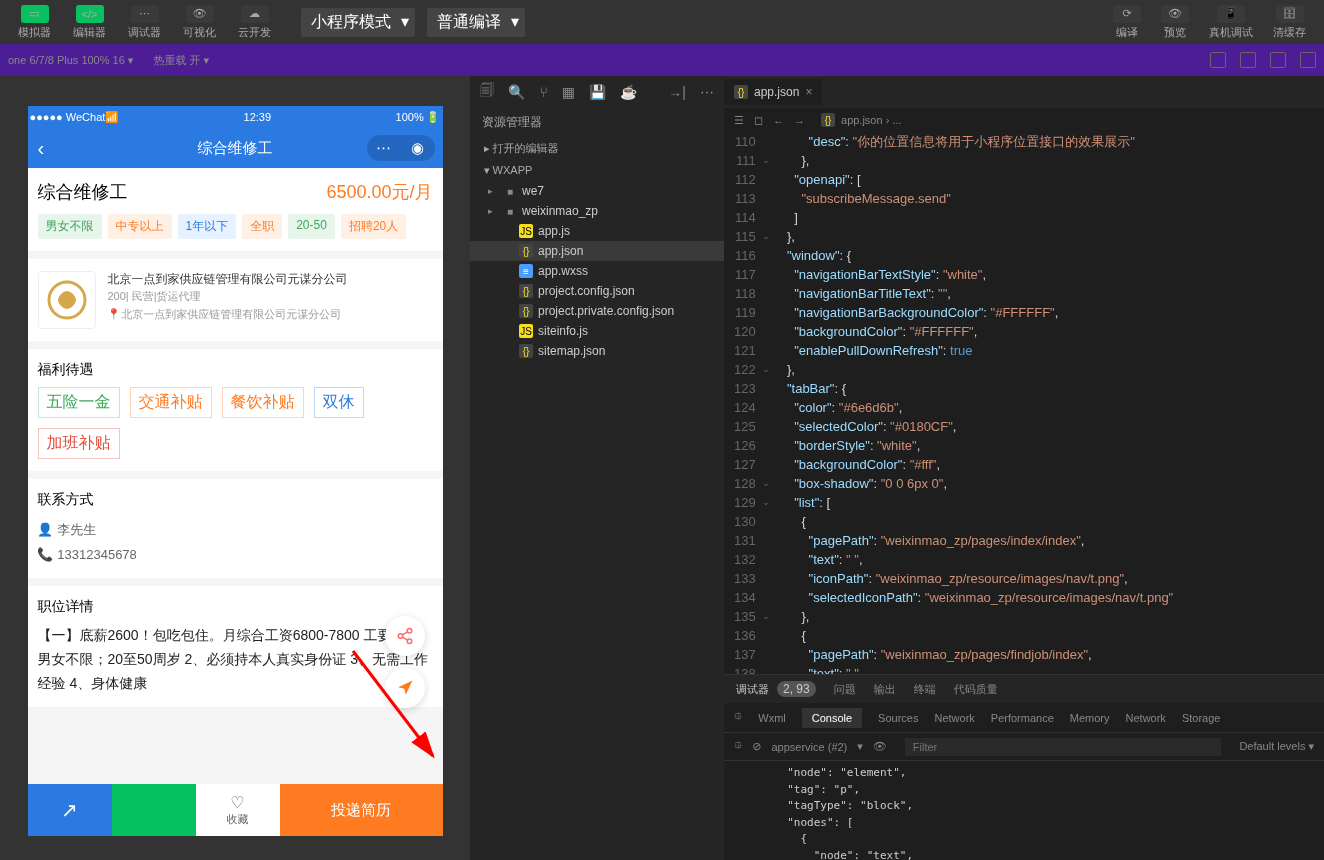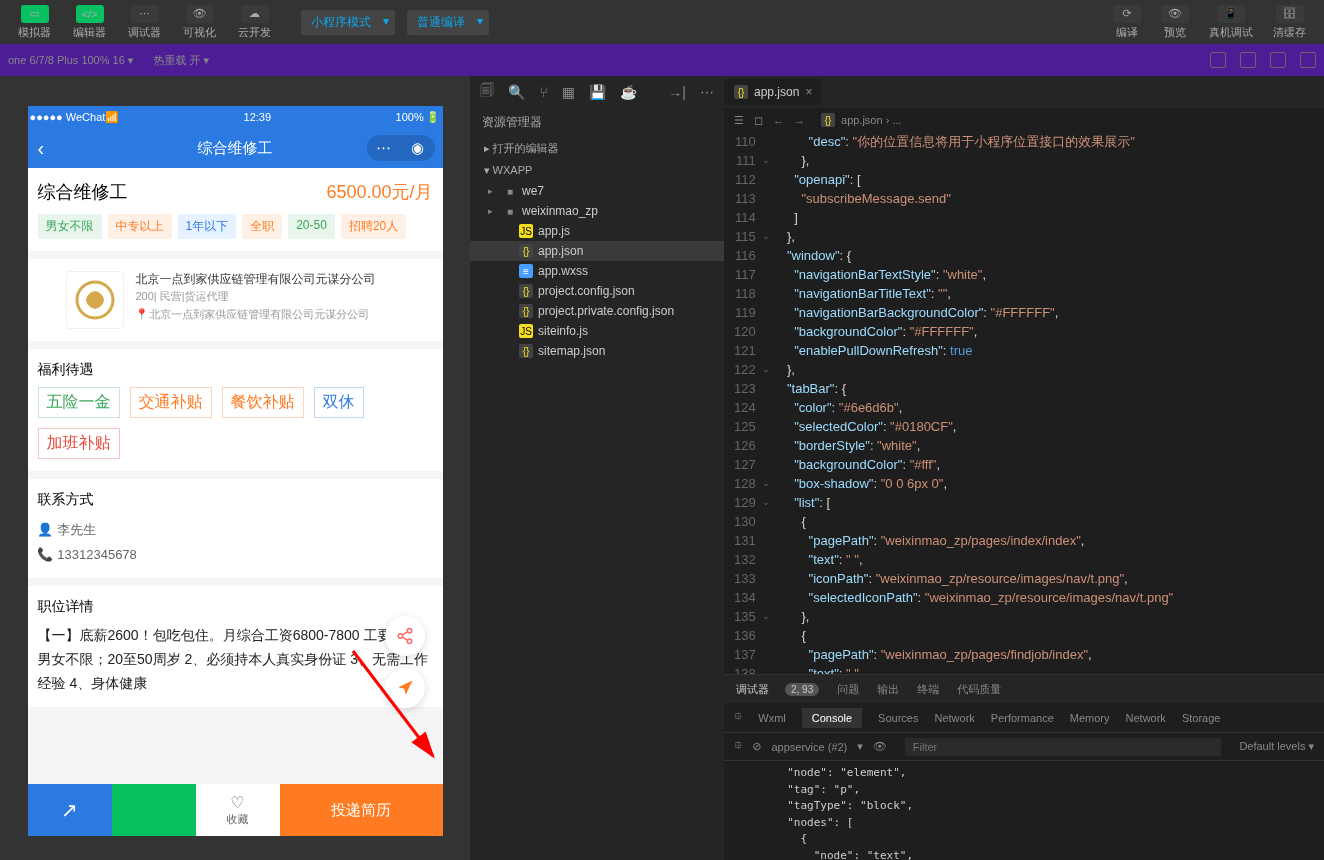--- a/index.html
+++ b/index.html
@@ -3,21 +3,21 @@
 <meta charset="utf-8">
 <style>
 *{margin:0;padding:0;box-sizing:border-box;font-family:-apple-system,"Microsoft YaHei",sans-serif;}
 body{background:#333;overflow:hidden;width:1324px;height:860px;position:relative;}
 .toolbar{height:44px;background:#333;display:flex;align-items:center;padding:0 8px;}
 .tb-group{display:flex;gap:2px;margin-right:20px;}
 .tb-btn{display:flex;flex-direction:column;align-items:center;padding:4px 10px;color:#aaa;font-size:11px;cursor:pointer;}
 .tb-icon{width:28px;height:18px;border-radius:3px;margin-bottom:2px;display:flex;align-items:center;justify-content:center;}
 .tb-green{background:#07c160;}
 .tb-dark{background:#3a3a3a;}
-.dropdown{background:#444;color:#0ea5e9;padding:4px 24px 4px 10px;font-size:12px;border-radius:2px;position:relative;margin-right:12px;}
+.dropdown{background:#444;color:#ffffff;padding:4px 24px 4px 10px;font-size:16px;border-radius:2px;position:relative;margin-right:12px;}
 .dropdown::after{content:"▾";position:absolute;right:6px;}
 .tb-right{margin-left:auto;display:flex;}
 .subbar{height:32px;background:#4c1d95;display:flex;align-items:center;padding:0 8px;color:#888;font-size:11px;}
 .subbar-right{margin-left:auto;display:flex;gap:14px;}
 .sub-icon{width:16px;height:16px;border:1px solid #666;border-radius:2px;}
 .main{display:flex;height:784px;}
 .sim-panel{width:470px;background:#333;display:flex;flex-direction:column;align-items:center;padding-top:30px;}
 .phone{width:415px;background:#fff;display:flex;flex-direction:column;height:730px;overflow:hidden;position:relative;}
 .status{background:#2a7ae2;color:#fff;height:22px;display:flex;align-items:center;justify-content:space-between;padding:0 2px;font-size:11px;}
 .navbar{background:#2a7ae2;color:#fff;height:40px;display:flex;align-items:center;justify-content:center;position:relative;font-size:15px;}
@@ -27,21 +27,21 @@
 .content{flex:1;background:#f5f5f5;overflow-y:auto;font-size:13px;}
 .card{background:#fff;padding:12px 10px;margin-bottom:8px;}
 .job-head{display:flex;justify-content:space-between;align-items:center;}
 .job-title{font-size:18px;font-weight:500;}
 .salary{color:#ff7b22;font-size:18px;font-weight:500;}
 .tags{display:flex;flex-wrap:wrap;gap:6px;margin-top:10px;}
 .tag{padding:4px 8px;font-size:12px;border-radius:2px;}
 .tag.g{background:#e8f5ec;color:#3aa757;}
 .tag.o{background:#fff0e6;color:#ff7b22;}
 .tag.b{background:#e6f2ff;color:#2a7ae2;}
-.co-row{display:flex;gap:12px;margin-left:28px;}
+.co-row{display:flex;gap:12px;}
 .co-logo{width:58px;height:58px;border:1px solid #eee;border-radius:4px;display:flex;align-items:center;justify-content:center;}
 .co-logo svg{width:40px;height:40px;}
 .co-info{flex:1;font-size:12px;color:#333;}
 .co-info .sub{color:#999;font-size:11px;line-height:1.6;}
 .sec-h{font-size:14px;font-weight:500;margin-bottom:8px;}
 .benefit{display:flex;flex-wrap:wrap;gap:10px;}
 .bene{padding:4px 8px;font-size:16px;}
 .bene.g{color:#3aa757;border:1px solid #c8e6d0;}
 .bene.o{color:#ff7b22;border:1px solid #ffd4b8;}
 .bene.b{color:#2a7ae2;border:1px solid #bdd9f5;}
@@ -84,21 +84,21 @@
 .gutter .ln{display:flex;gap:4px;justify-content:flex-end;}
 .fold{color:#666;font-size:9px;width:10px;}
 .lines{line-height:19px;white-space:pre;color:#d4d4d4;}
 .s{color:#ce9178;}
 .k{color:#9cdcfe;}
 .p{color:#d4d4d4;}
 .kw{color:#569cd6;}
 .console{height:186px;background:#1e1e1e;border-top:1px solid #333;display:flex;flex-direction:column;}
 .con-tabs{height:28px;background:#252525;display:flex;align-items:center;font-size:11px;color:#888;gap:18px;padding:0 12px;}
 .con-tabs .act{color:#ccc;}
-.con-tabs .badge{background:#555;padding:1px 6px;border-radius:8px;margin-left:16px;font-size:10px;}
+.con-tabs .badge{background:#555;padding:1px 6px;border-radius:8px;margin-left:8px;font-size:12px;}
 .con-sub{height:30px;background:#1e1e1e;display:flex;align-items:center;font-size:11px;color:#888;gap:16px;padding:0 10px;border-bottom:1px solid #333;}
 .con-sub .act2{color:#fff;background:#333;padding:4px 10px;}
 .con-tools{height:28px;display:flex;align-items:center;gap:10px;padding:0 10px;font-size:11px;color:#888;border-bottom:1px solid #333;}
 .con-filter{background:#2a2a2a;border:none;color:#ccc;padding:3px 8px;font-size:11px;flex:1;margin:0 8px;}
 .con-out{flex:1;font-family:Consolas,monospace;font-size:11px;color:#ccc;padding:4px 50px;line-height:1.5;overflow:hidden;white-space:pre-wrap;}
 </style>
 </head>
 <body>
 
 <div class="toolbar">

